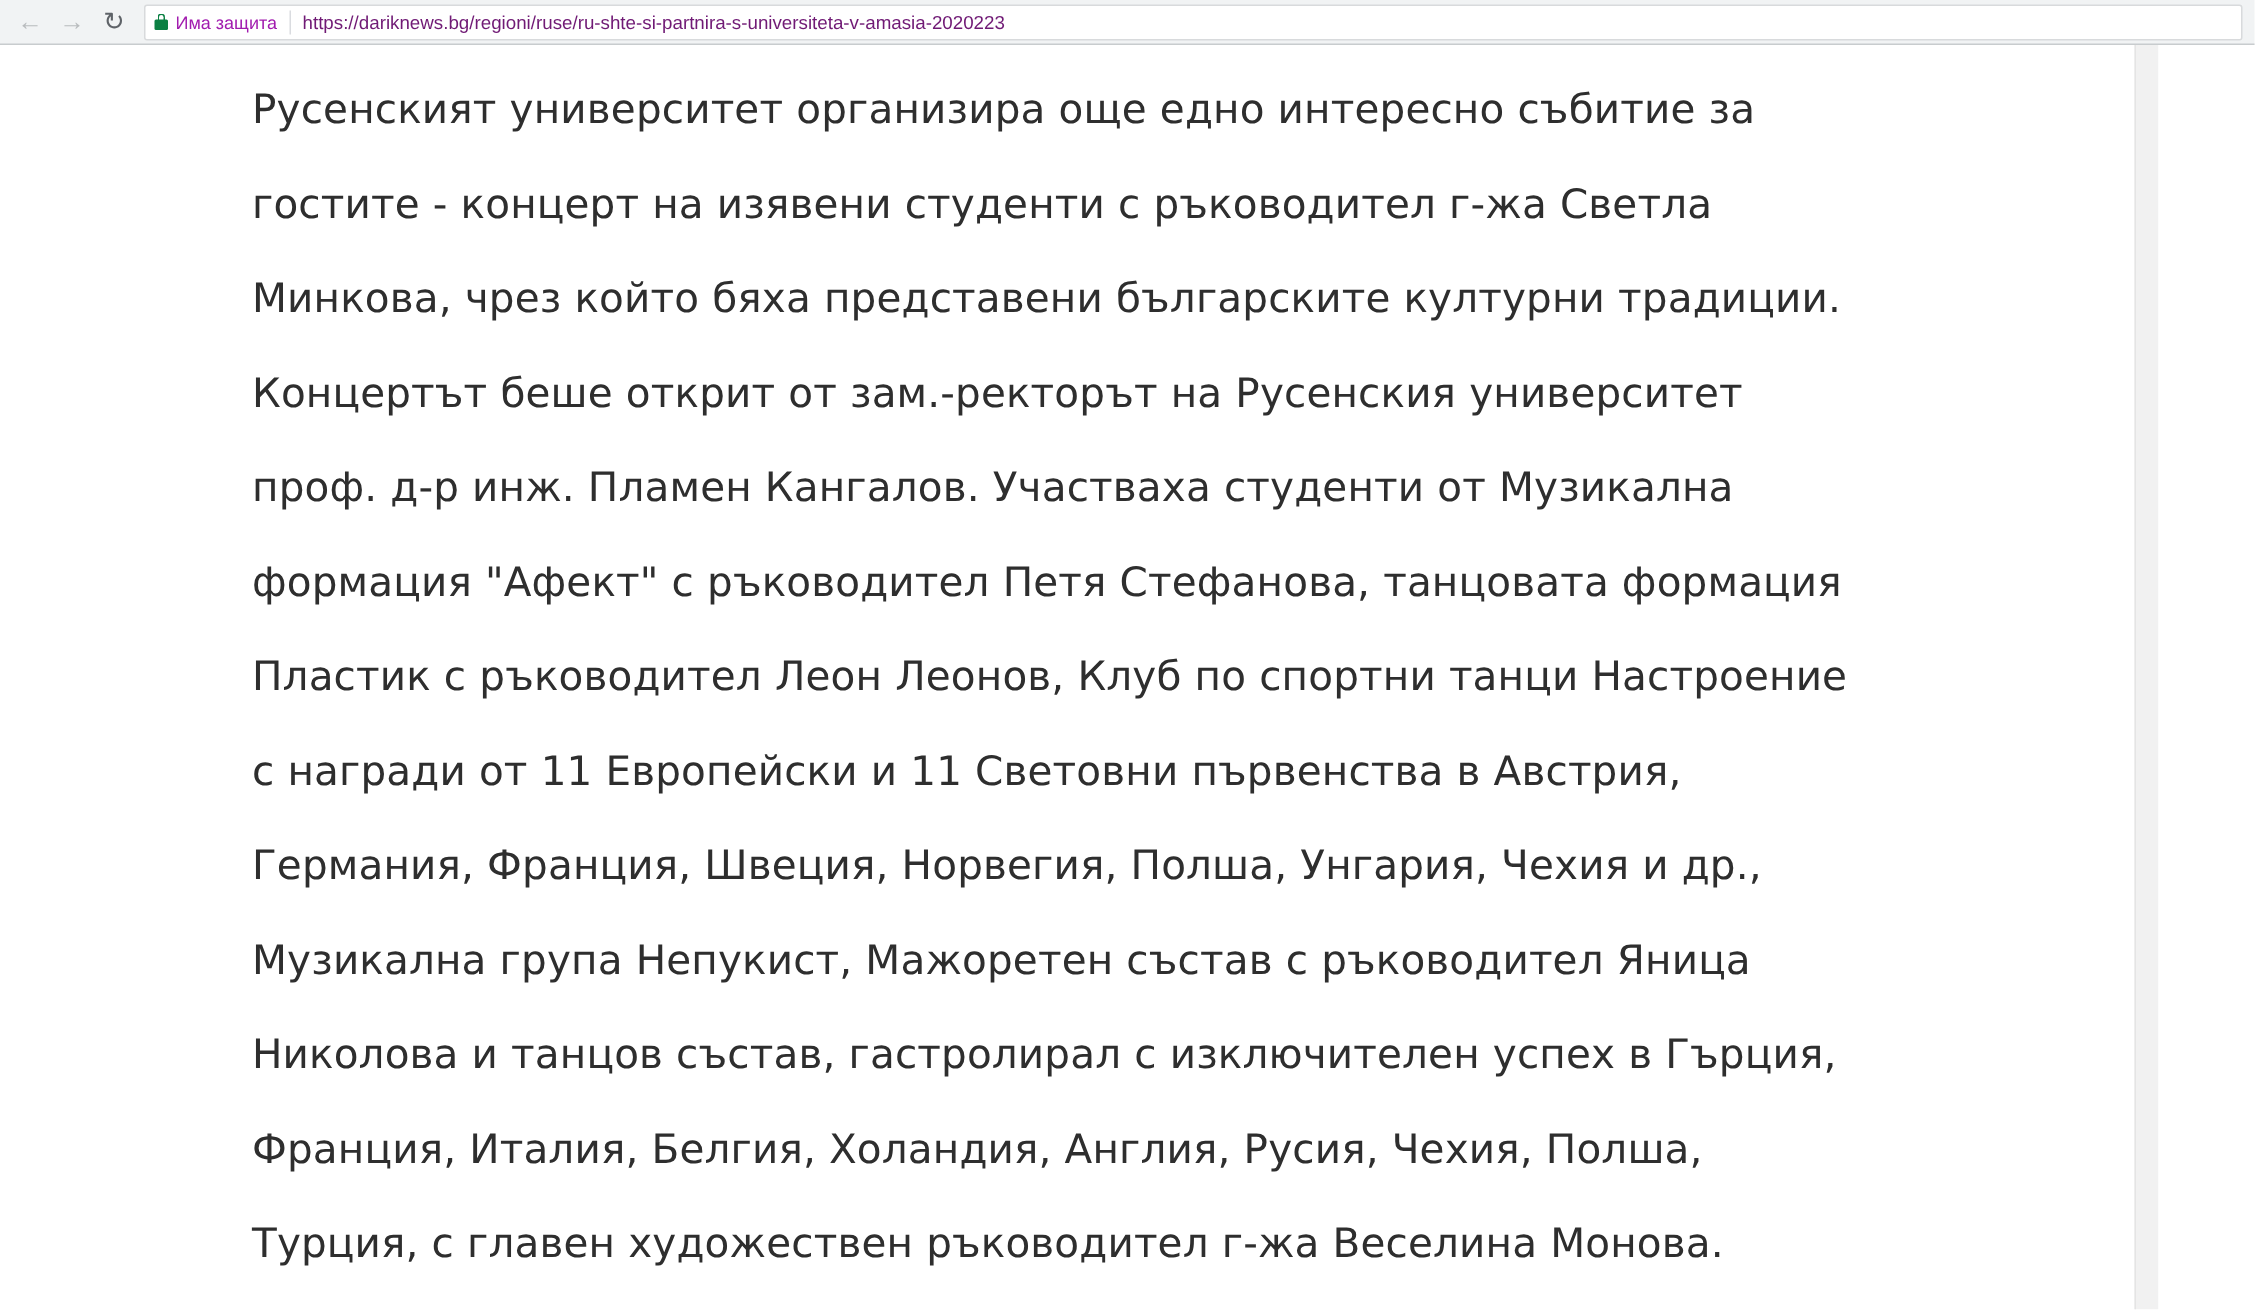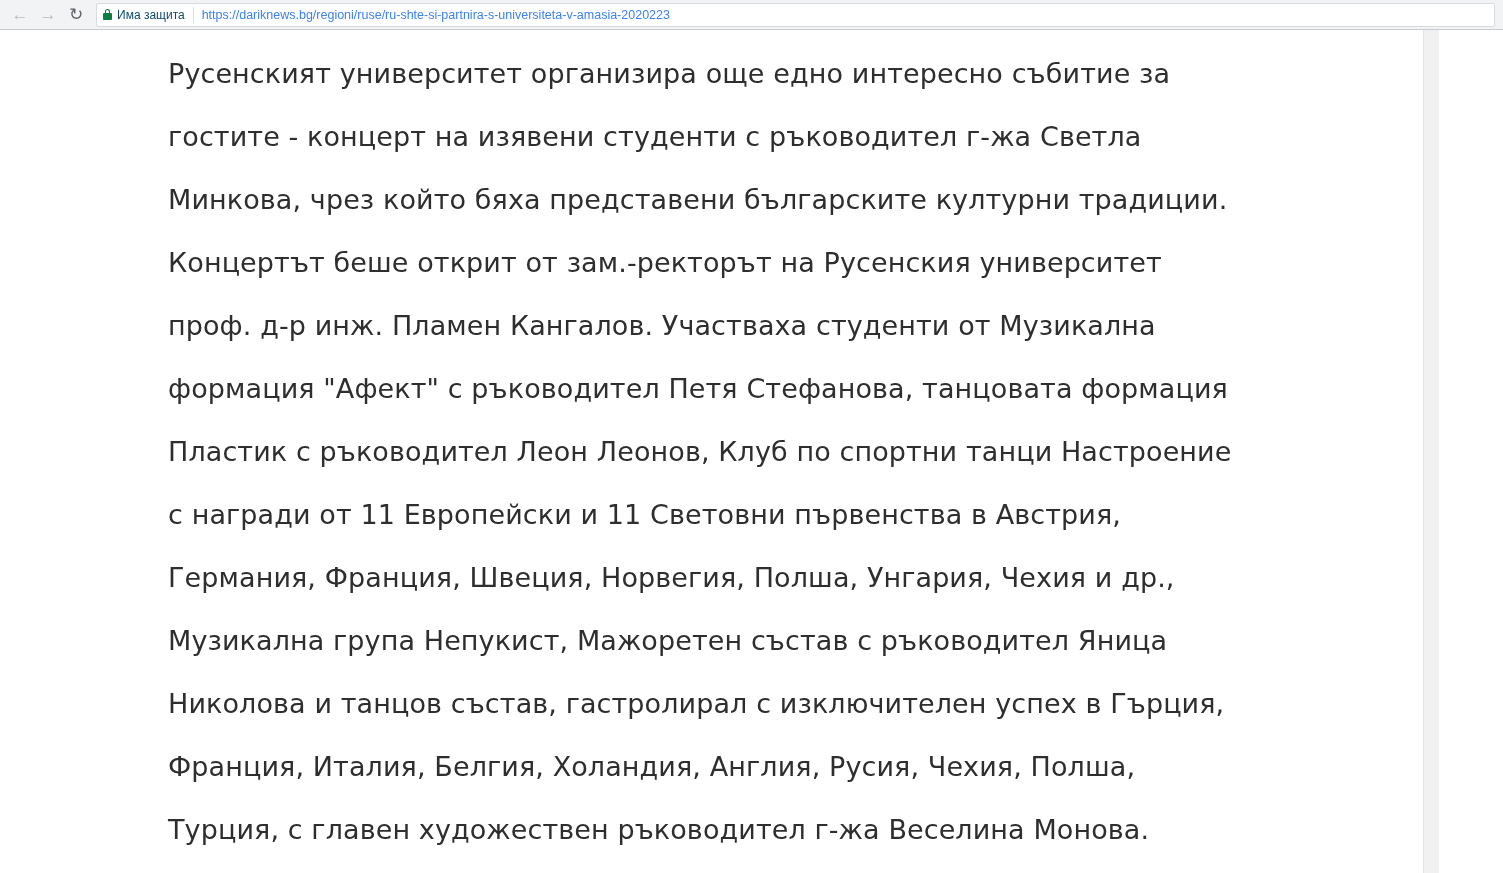--- a/index.html
+++ b/index.html
@@ -85,36 +85,36 @@
     position: absolute;
     top: 0; left: 2px;
     width: 5px; height: 5px;
     border: 1.5px solid #0b8043;
     border-bottom: none;
     border-radius: 3px 3px 0 0;
     box-sizing: border-box;
   }
 
   .secure-text {
-    color: #0c4a6e;
+    color: #a21caf;
     font-size: 12px;
     white-space: nowrap;
   }
 
   .omni-divider {
     width: 1px;
     height: 16px;
     background: #dadce0;
     margin-right: 8px;
     flex: 0 0 auto;
   }
 
   .url-text {
     font-size: 12.5px;
-    color: #3b82f6;
+    color: #701a75;
     white-space: nowrap;
     overflow: hidden;
     text-overflow: ellipsis;
   }
 
   
   .page {
     position: absolute;
     top: 30px; left: 0;
     width: 1439px;

